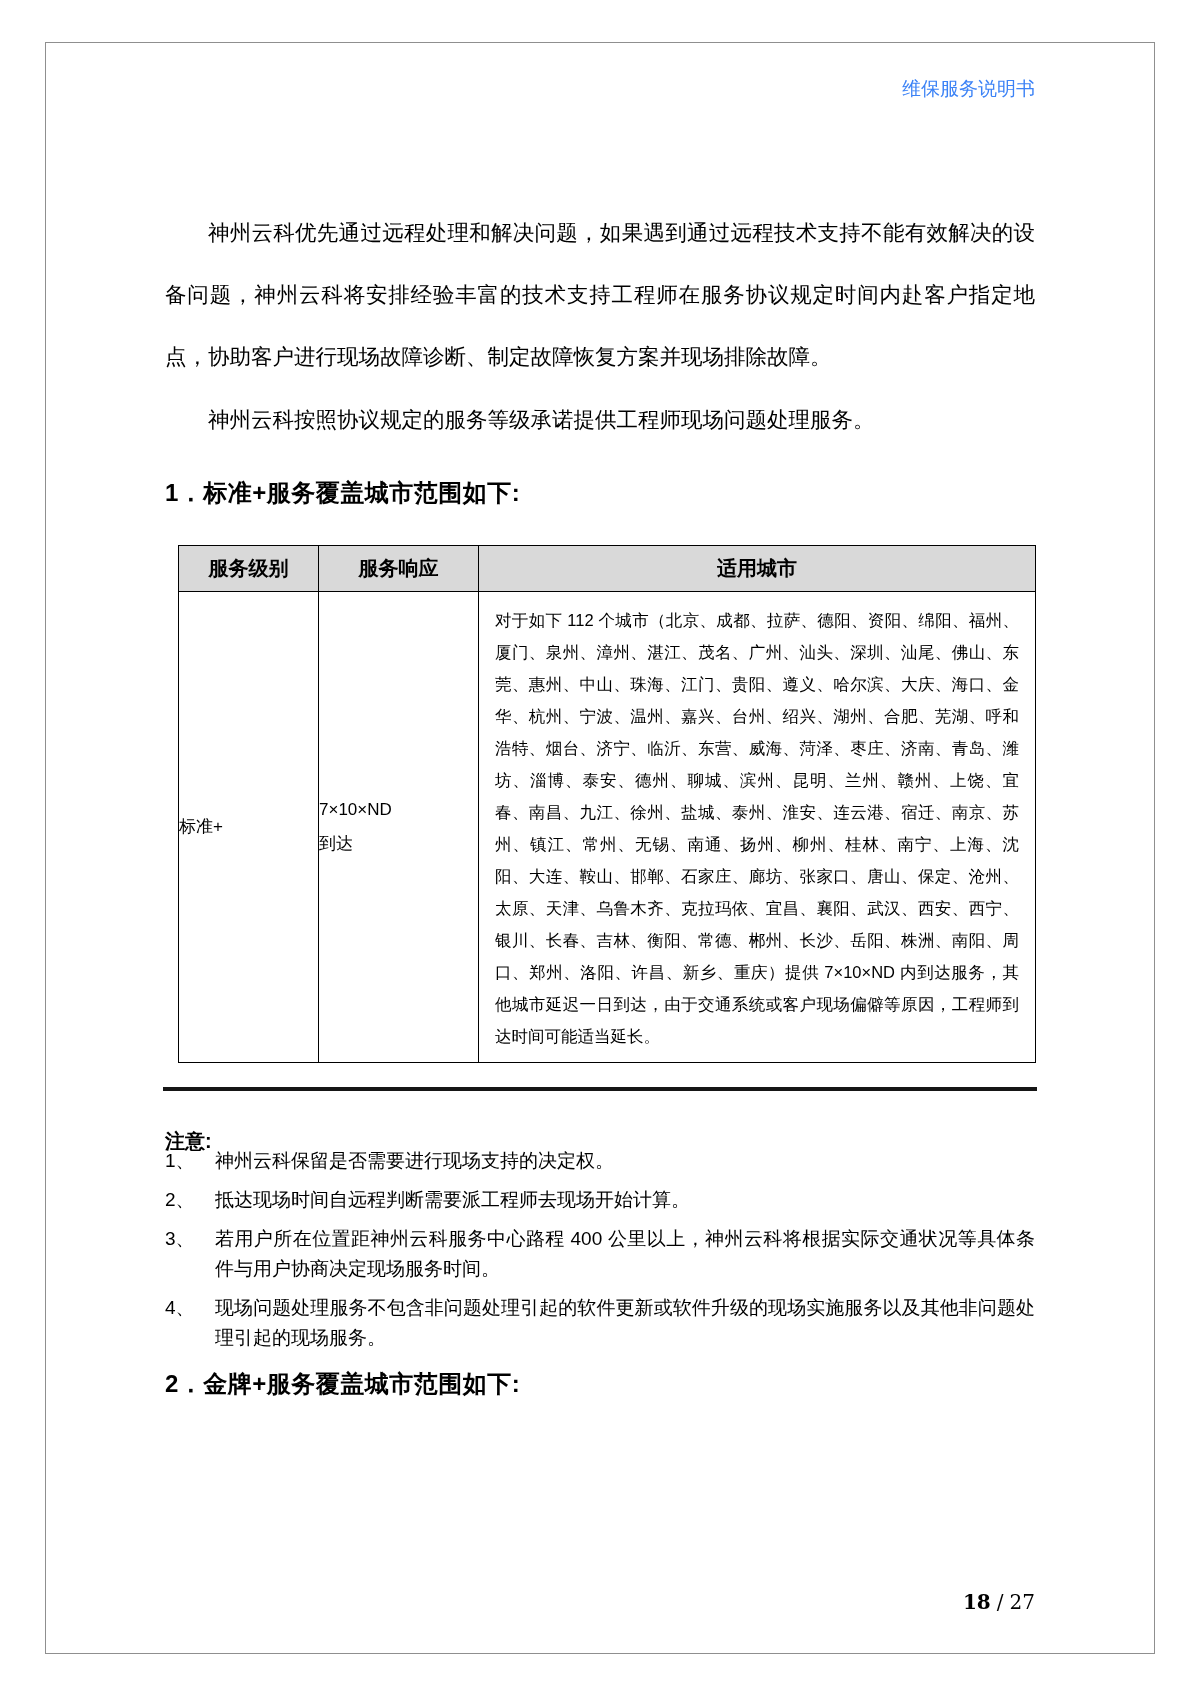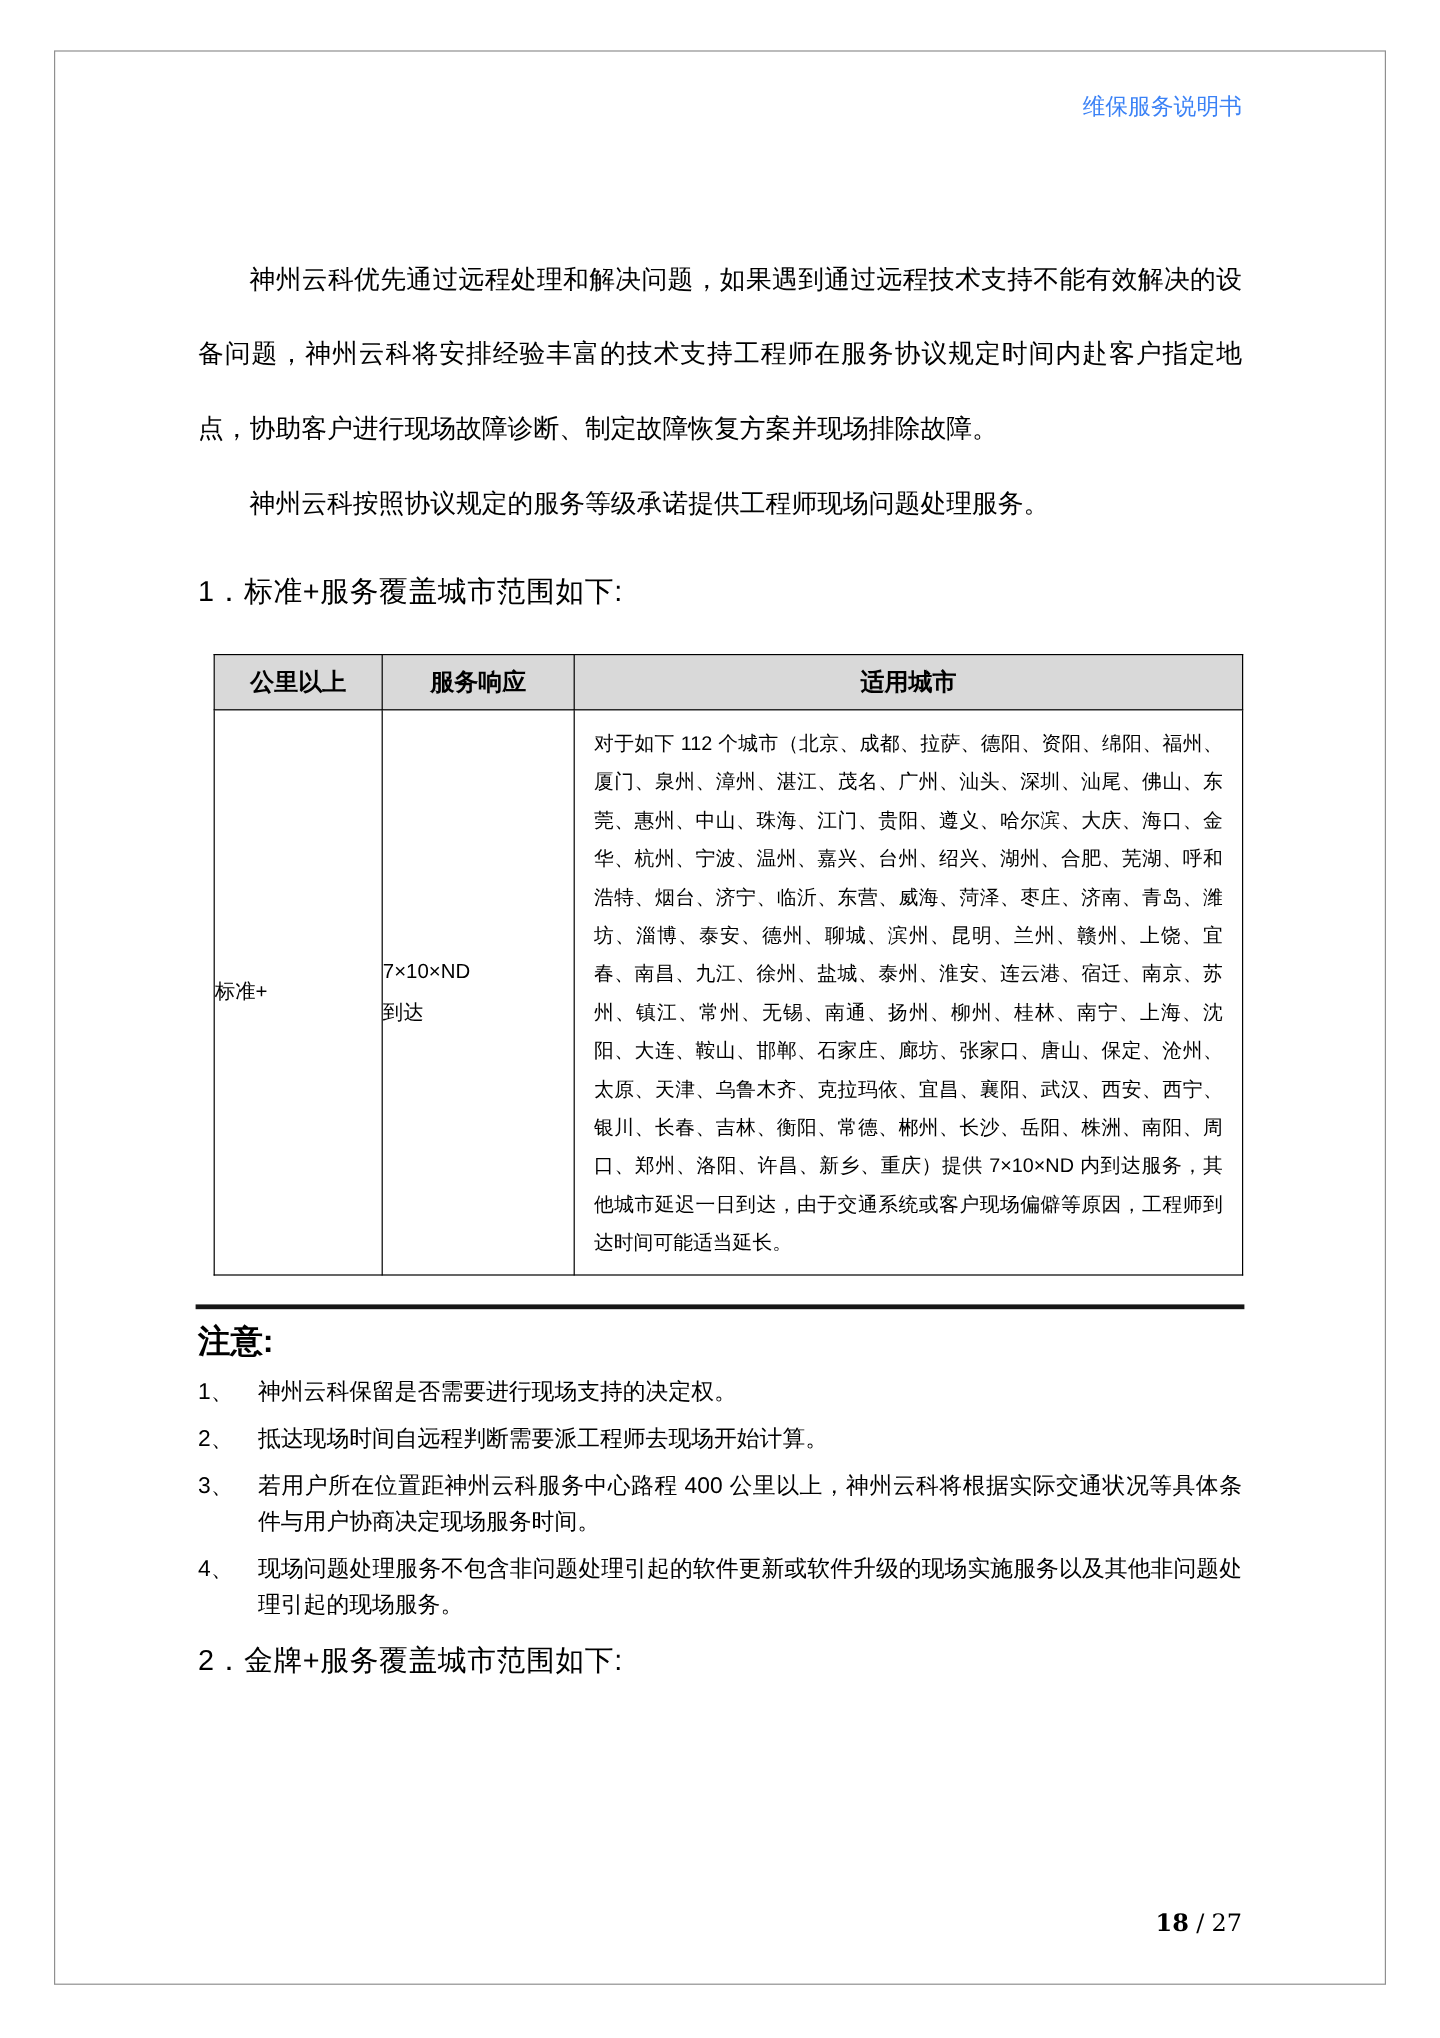--- a/index.html
+++ b/index.html
@@ -18,21 +18,21 @@
     font-size:19px;color:#3b82f6;right:165px;left:auto;width:auto;
   }
   .section-heading{top:136px;font-size:26px;font-weight:500;letter-spacing:1px;}
   .section-heading .sec-num{margin-right:30px;letter-spacing:0;}
   .para{
     margin:0;font-size:21.5px;line-height:62px;text-align:justify;
     text-indent:2em;color:#000;
   }
   .para-1{top:202px;}
   .para-2{top:389px;}
-  .list-heading{font-size:24px;font-weight:normal;letter-spacing:0.5px;}
+  .list-heading{font-size:24px;font-weight:bold;letter-spacing:0.5px;}
   .list-heading-1{top:477px;}
   .list-heading-2{top:1368px;}
   table.service-table{
     position:absolute;left:178px;top:545px;width:857px;
     border-collapse:collapse;table-layout:fixed;
   }
   .service-table th,.service-table td{border:1px solid #000;}
   .service-table th{
     height:45px;background:#d9d9d9;font-size:20px;font-weight:bold;
     text-align:center;padding:0;
@@ -40,21 +40,21 @@
   td.level-cell,td.response-cell{
     text-align:left;font-size:17px;line-height:34px;vertical-align:middle;padding:0;
   }
   td.cities-cell{
     font-size:16.5px;line-height:32px;text-align:justify;
     vertical-align:top;padding:12px 16px 10px 16px;
   }
   .divider-rule{
     position:absolute;left:163px;top:1087px;width:874px;height:4px;background:#161616;
   }
-  .notes-title{top:1100px;font-size:27px;font-weight:bold;}
+  .notes-title{top:1128px;font-size:20px;font-weight:bold;}
   .notes-list{top:1146px;}
   .note-item{display:flex;font-size:19px;line-height:30px;margin-bottom:9px;}
   .note-num{width:50px;flex:0 0 50px;}
   .note-text{flex:1;text-align:justify;}
   .page-footer{
     top:1590px;text-align:right;font-family:"DejaVu Serif","Liberation Serif",serif;
     font-size:20px;
   }
   .page-footer .pg-current{font-weight:bold;}
   .page-footer .pg-sep{padding:0 6px;}
@@ -75,21 +75,21 @@
   <div class="abs list-heading list-heading-1">1．标准+服务覆盖城市范围如下:</div>
 
   <table class="service-table">
     <colgroup>
       <col style="width:140px">
         <col style="width:160px">
         <col style="width:557px">
     </colgroup>
     <thead>
       <tr>
-        <th>公里以上</th>
+        <th>服务级别</th>
         <th>服务响应</th>
         <th>适用城市</th>
       </tr>
     </thead>
     <tbody>
       <tr>
         <td class="level-cell">标准+</td>
         <td class="response-cell">
           <div>7×10×ND</div>
           <div>到达</div>

